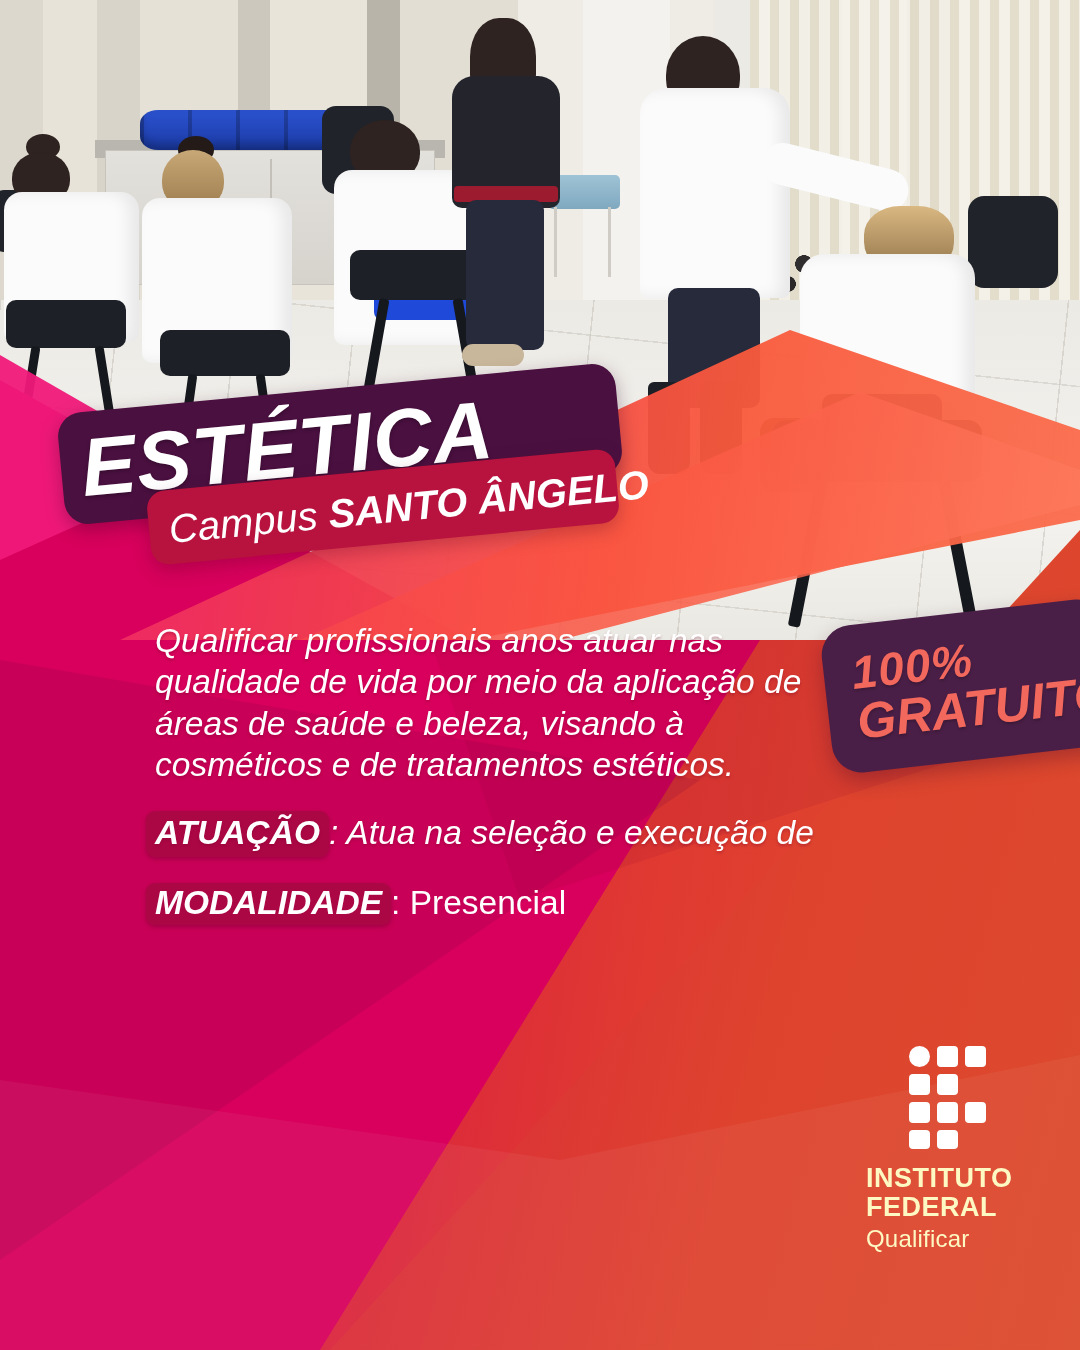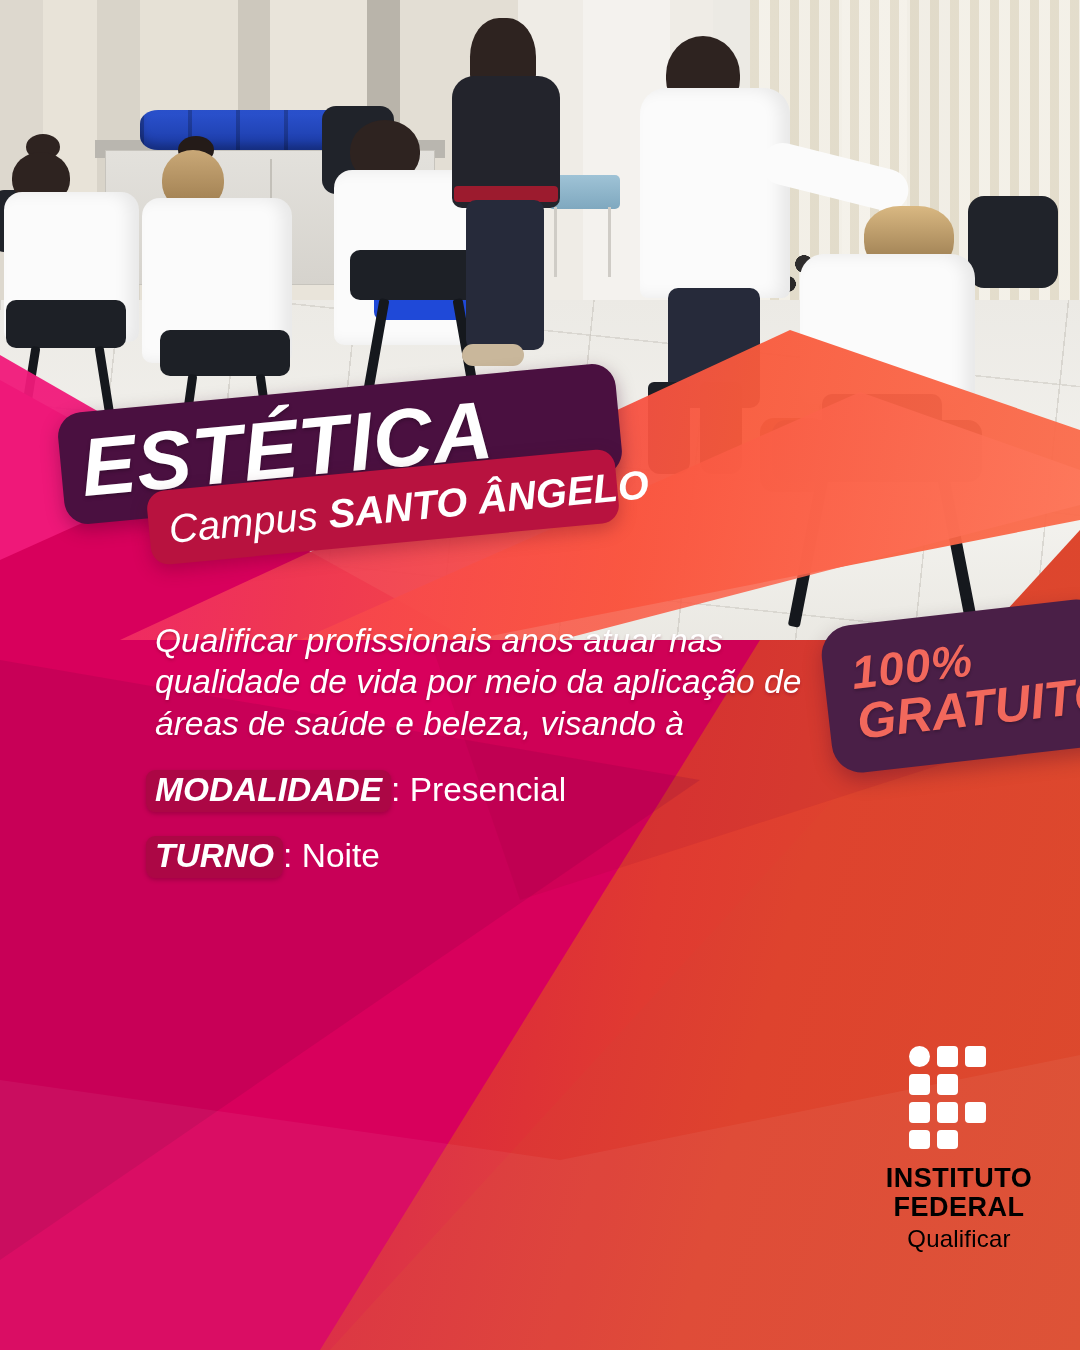--- a/index.html
+++ b/index.html
@@ -277,21 +277,21 @@
     padding:1px 9px 3px 9px;
     margin-left:-9px;
     box-shadow:0 2px 4px rgba(90,0,35,.35);
   }
   .info{ margin-bottom:24px; }
   .info .line{ font-size:33.5px; }
 
   
   .logo{
     position:absolute; left:866px; top:1046px;
-    width:186px; text-align:center; color:#000000;
+    width:186px; color:#fef9c3;
   }
   .logo-mark{
     width:100px; height:104px; margin:0 auto 14px auto;
     position:relative;
   }
   .logo-mark i{
     position:absolute; display:block;
     width:21px; height:21px; background:#fff; border-radius:4px;
   }
   .logo-mark i.c{ border-radius:50%; }
@@ -410,36 +410,35 @@
     <span class="b1">100%</span>
     <span class="b2">GRATUITO</span>
   </div>
 
   <div class="content">
 
     <div class="para">
       <div class="line">Qualificar profissionais anos atuar nas</div>
       <div class="line">qualidade de vida por meio da aplicação de</div>
       <div class="line">áreas de saúde e beleza, visando à</div>
+      <div class="line">cosméticos e de tratamentos estéticos.</div>
     </div>
 
     <div class="para">
+      <div class="line">
+        <span class="tag">ATUAÇÃO</span><span>: Atua na seleção e execução de</span>
+      </div>
     </div>
 
     <div class="info">
       <div class="line">
         <span class="tag">MODALIDADE</span><span>: Presencial</span>
       </div>
     </div>
 
-    <div class="info">
-      <div class="line">
-        <span class="tag">TURNO</span><span>: Noite</span>
-      </div>
-    </div>
 
 
   </div>
 
   <div class="logo">
     <div class="logo-mark">
       <i class="c" style="left:0;   top:0;"></i>
       <i style="left:28px; top:0;"></i>
       <i style="left:56px; top:0;"></i>
       <i style="left:0;   top:28px;"></i>

